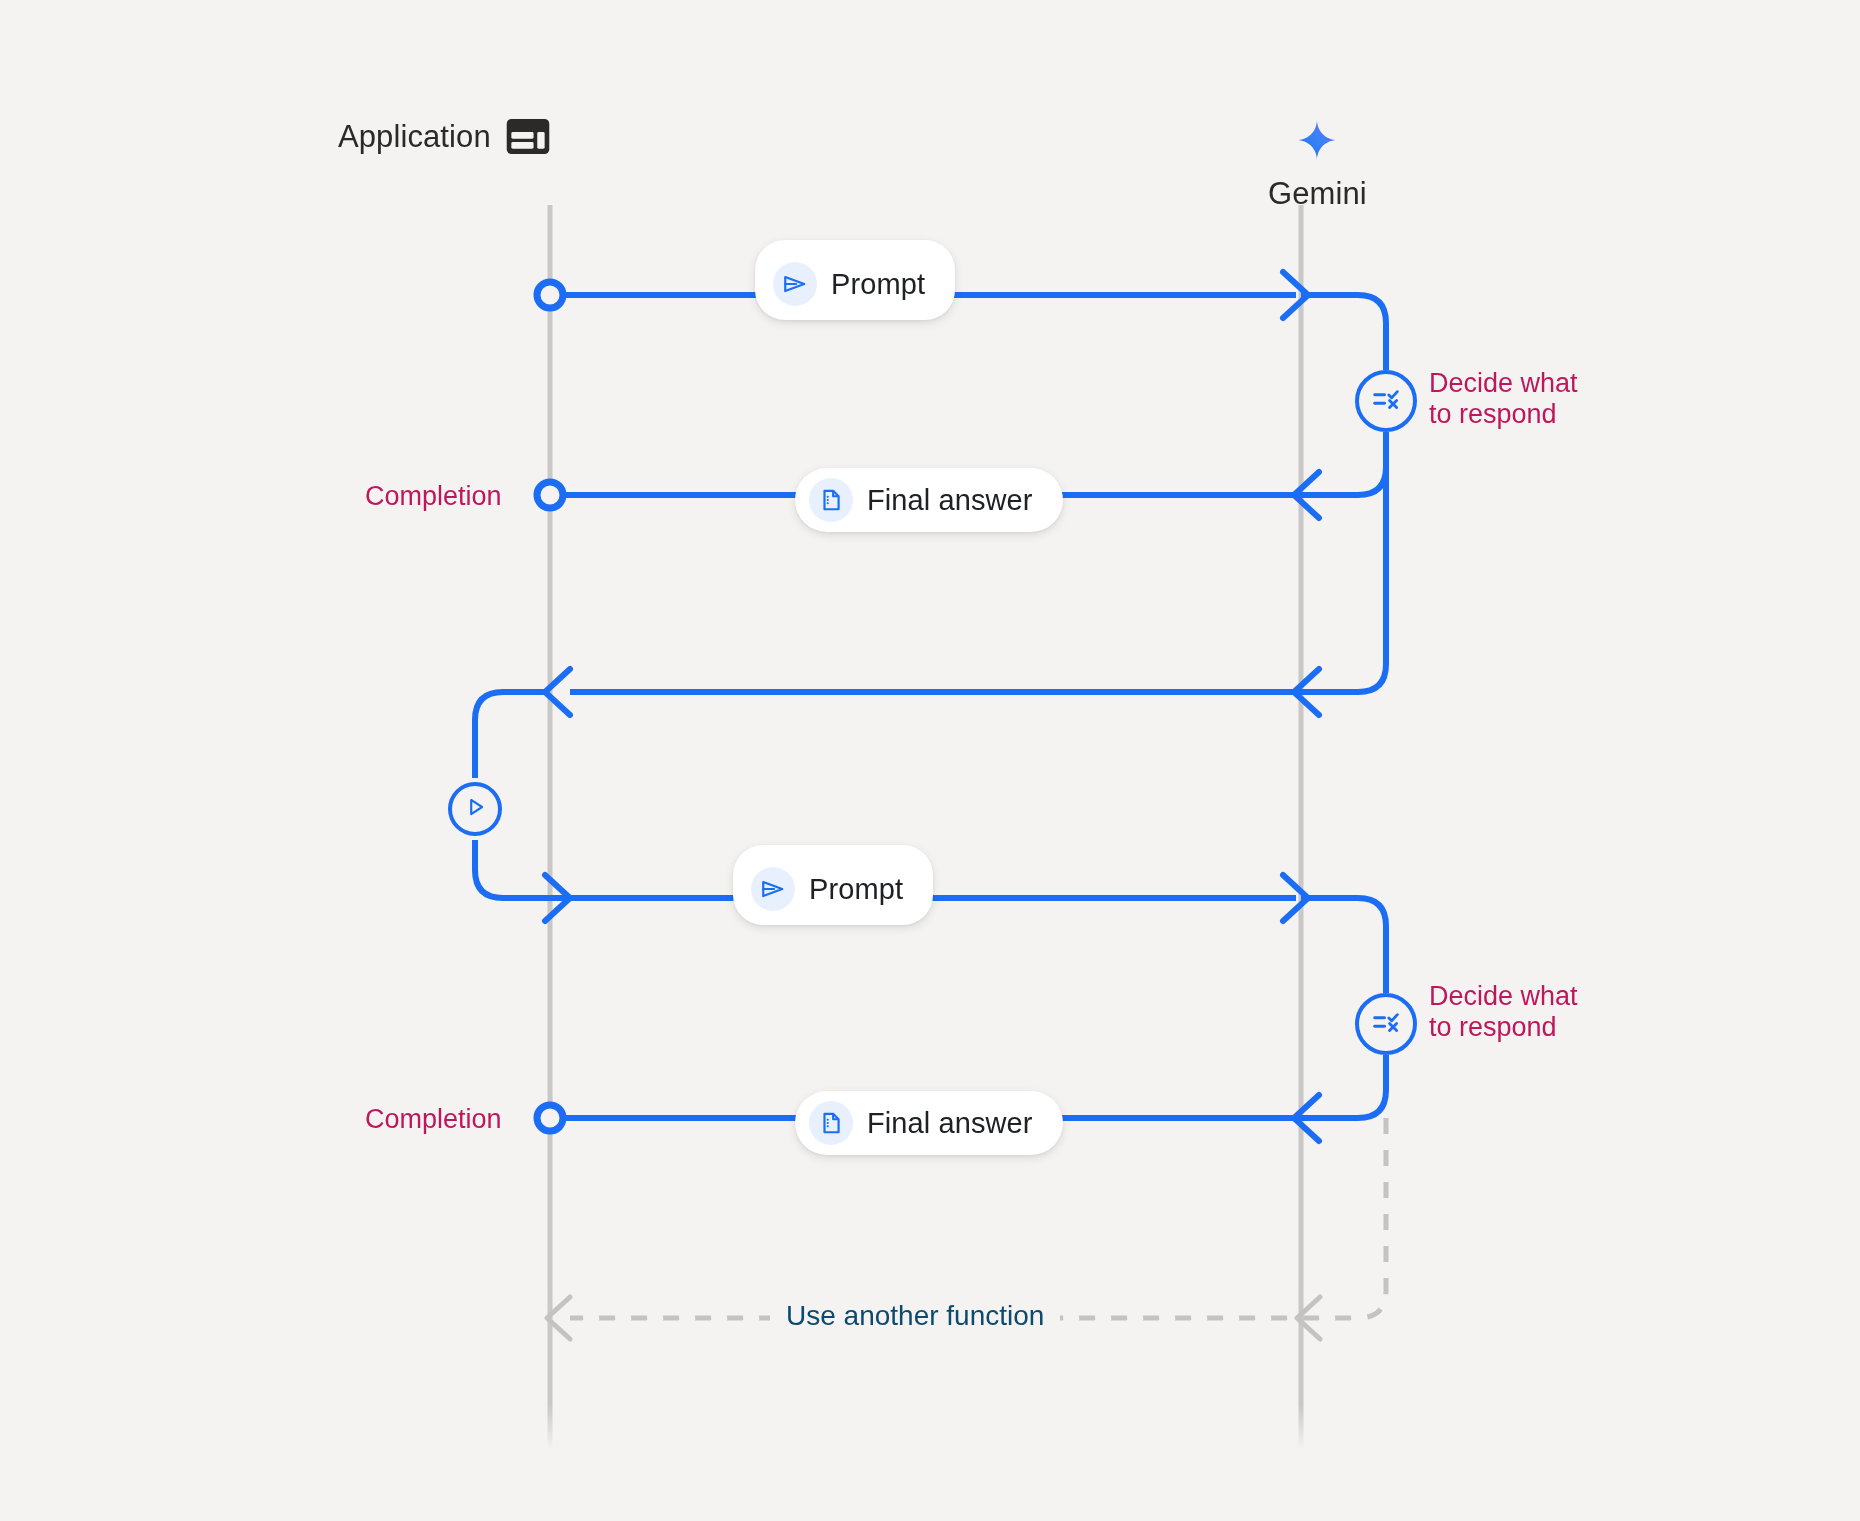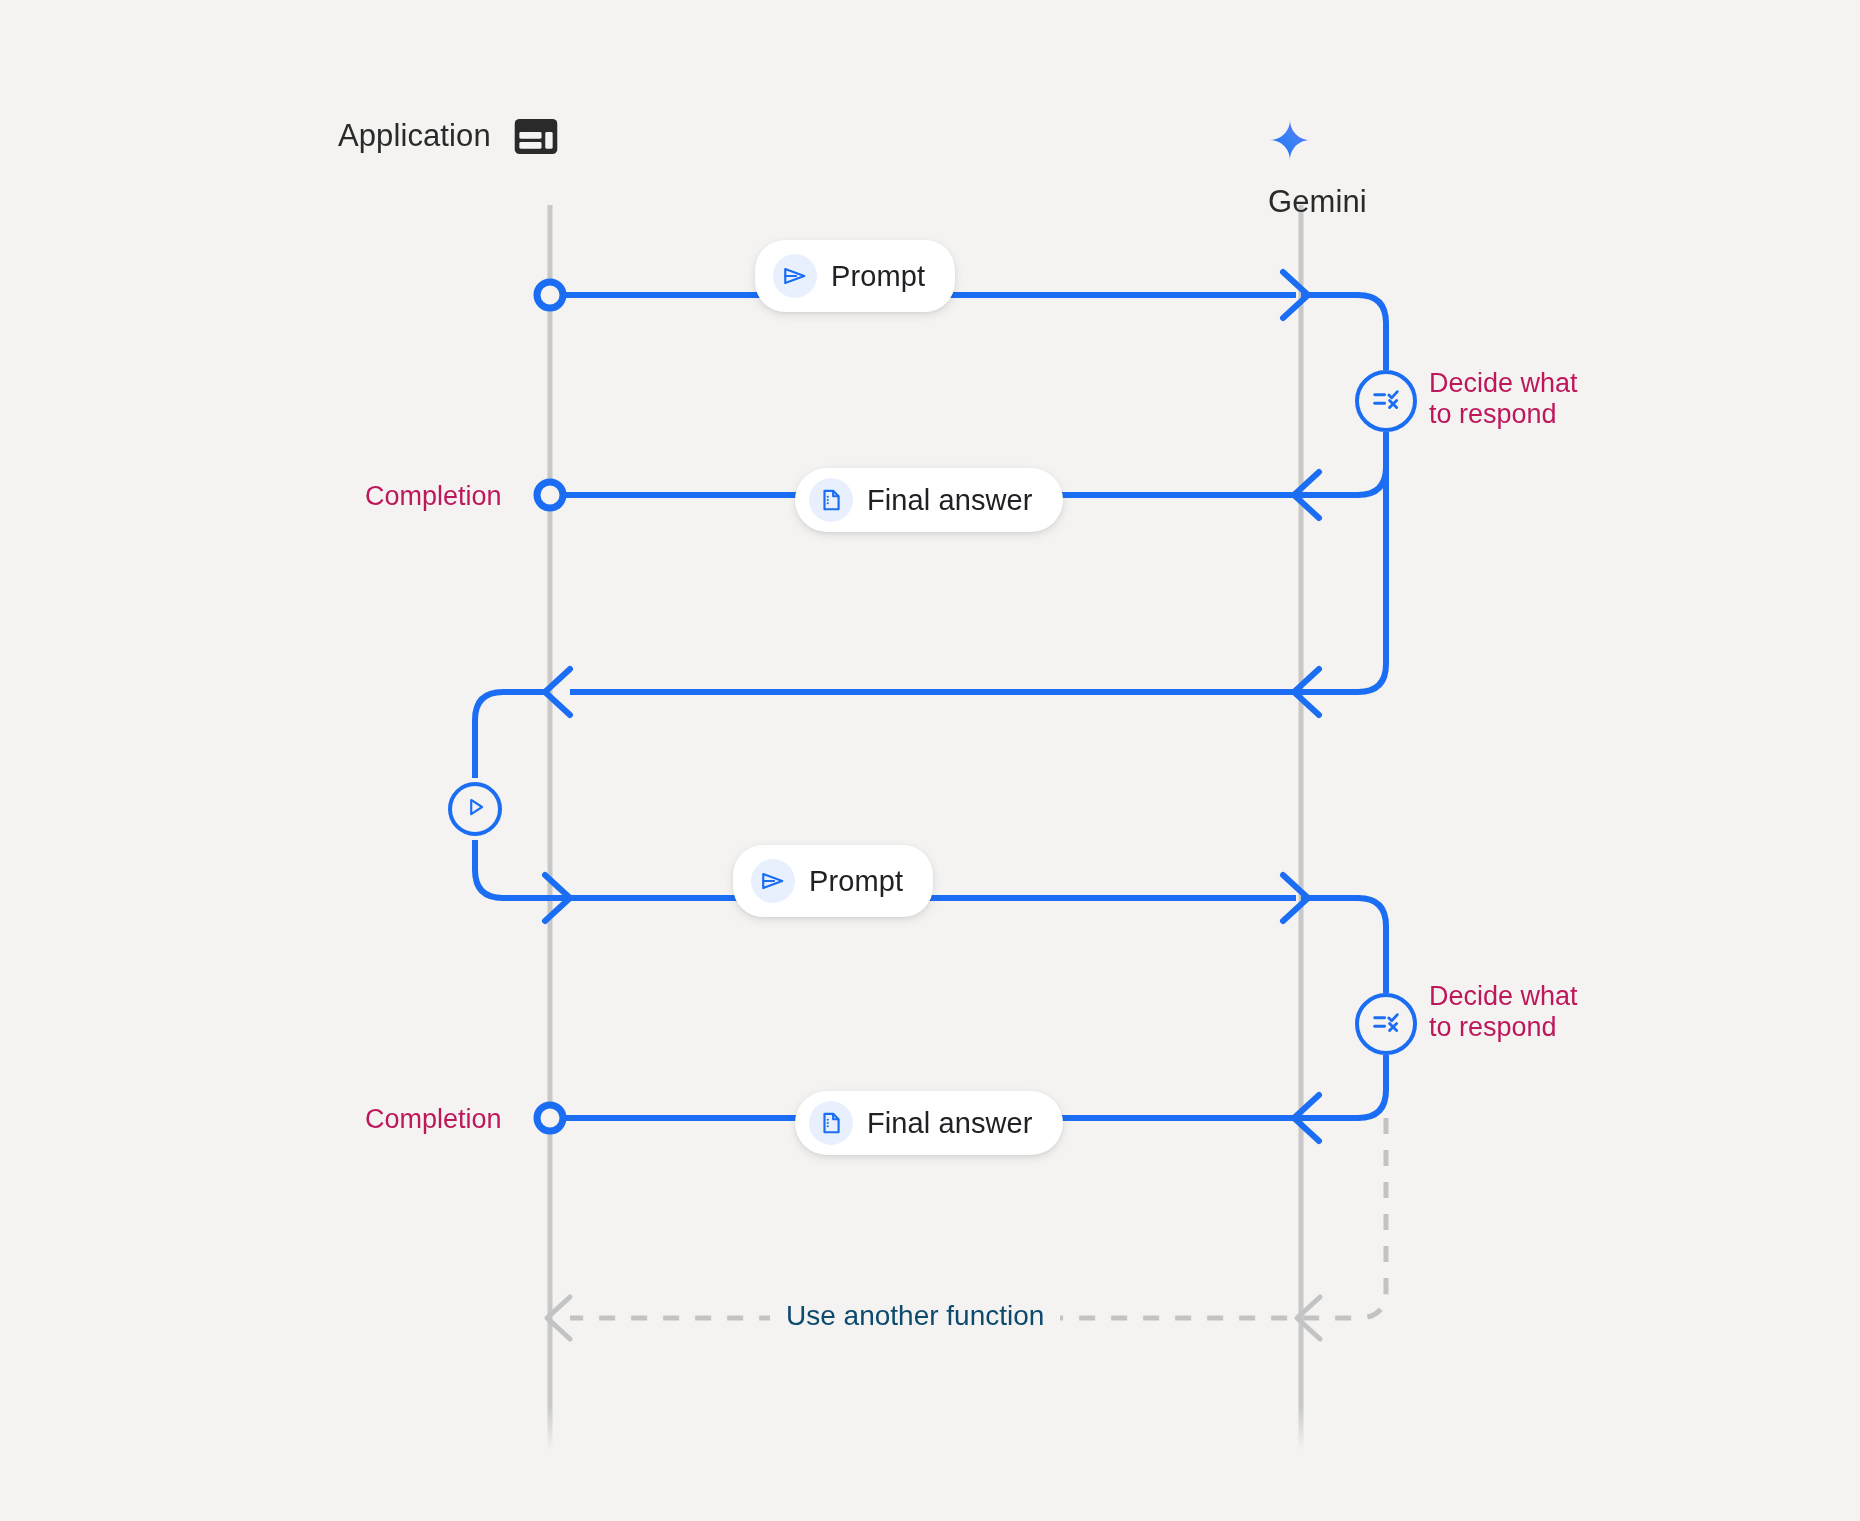--- a/index.html
+++ b/index.html
@@ -24,21 +24,22 @@
     position: absolute;
     left: 0; top: 0;
     width: 1860px;
     height: 1521px;
   }
 
   
   .col-header {
     position: absolute;
     display: flex;
-    gap: 22px;
+    align-items: center;
+    gap: 14px;
     white-space: nowrap;
   }
   .col-header .ttl {
     font-size: 31px;
     color: #2a2a2a;
     letter-spacing: .1px;
   }
 
   .app-icon { width: 46px; height: 37px; display:block; }
   .gem-icon { width: 44px; height: 44px; display:block; }
@@ -52,21 +53,21 @@
     white-space: nowrap;
   }
   .side-label.right { text-align: right; }
 
   
   .card {
     position: absolute;
     background: #ffffff;
     border-radius: 30px;
     box-shadow: 0 3px 10px rgba(0,0,0,0.10), 0 1px 3px rgba(0,0,0,0.06);
-    padding: 14px 30px 14px 18px;
+    padding: 22px 30px 14px 18px;
     display: flex;
     flex-direction: column;
     gap: 8px;
   }
   .card.pill {
     border-radius: 999px;
     padding: 10px 30px 10px 14px;
   }
   .row {
     display: flex;

